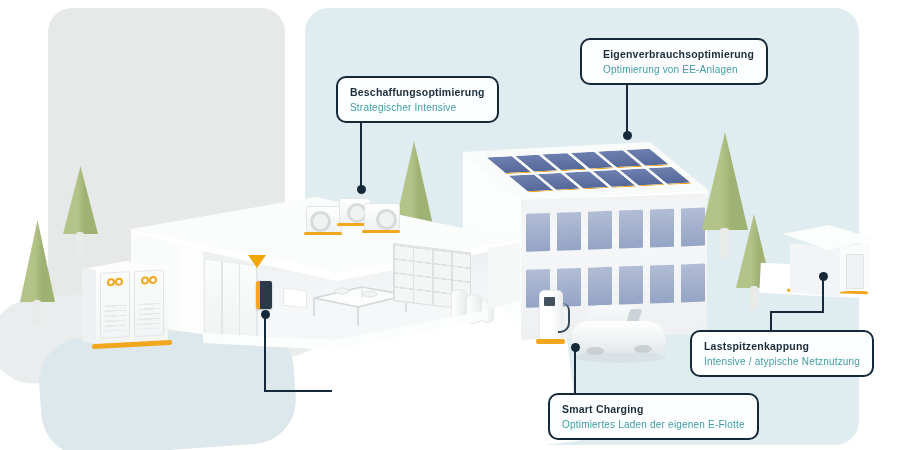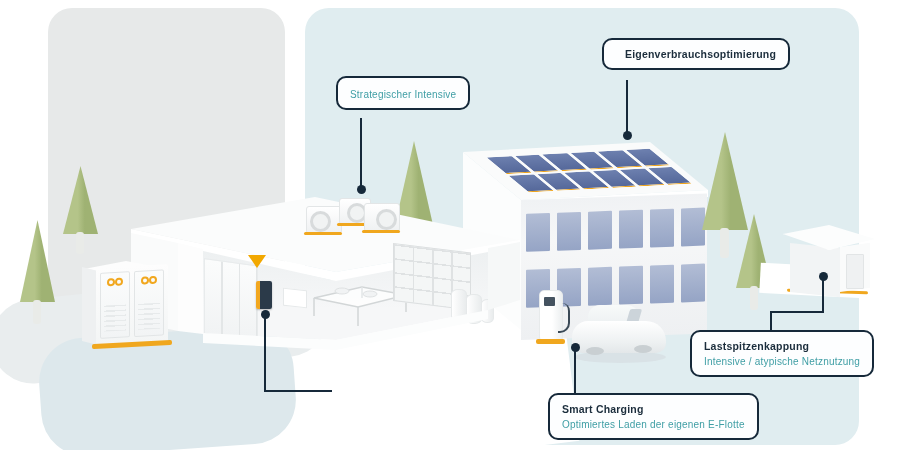--- a/index.html
+++ b/index.html
@@ -253,24 +253,26 @@
   <div class="line" style="left:574px;top:349px;width:2px;height:46px;"></div>
 
   <div class="dot" style="left:819px;top:272px;"></div>
   <div class="line" style="left:822px;top:280px;width:2px;height:33px;"></div>
   <div class="line" style="left:770px;top:311px;width:54px;height:2px;"></div>
   <div class="line" style="left:770px;top:311px;width:2px;height:22px;"></div>
 
   <div class="badge-tip"></div>
 
   <div class="callout" style="left:336px;top:76px;">
+    <div class="callout-title">Beschaffungsoptimierung</div>
     <div class="callout-sub">Strategischer Intensive</div>
   </div>
-  <div class="callout" style="left:602px;top:38px;padding-left:21px;">
+  <div class="callout" style="left:580px;top:38px;padding-left:21px;">
     <div class="callout-title">Eigenverbrauchsoptimierung</div>
+    <div class="callout-sub">Optimierung von EE-Anlagen</div>
   </div>
   <div class="callout" style="left:690px;top:330px;">
     <div class="callout-title">Lastspitzenkappung</div>
     <div class="callout-sub">Intensive / atypische Netznutzung</div>
   </div>
   <div class="callout" style="left:548px;top:393px;">
     <div class="callout-title">Smart Charging</div>
     <div class="callout-sub">Optimiertes Laden der eigenen E-Flotte</div>
   </div>
 

